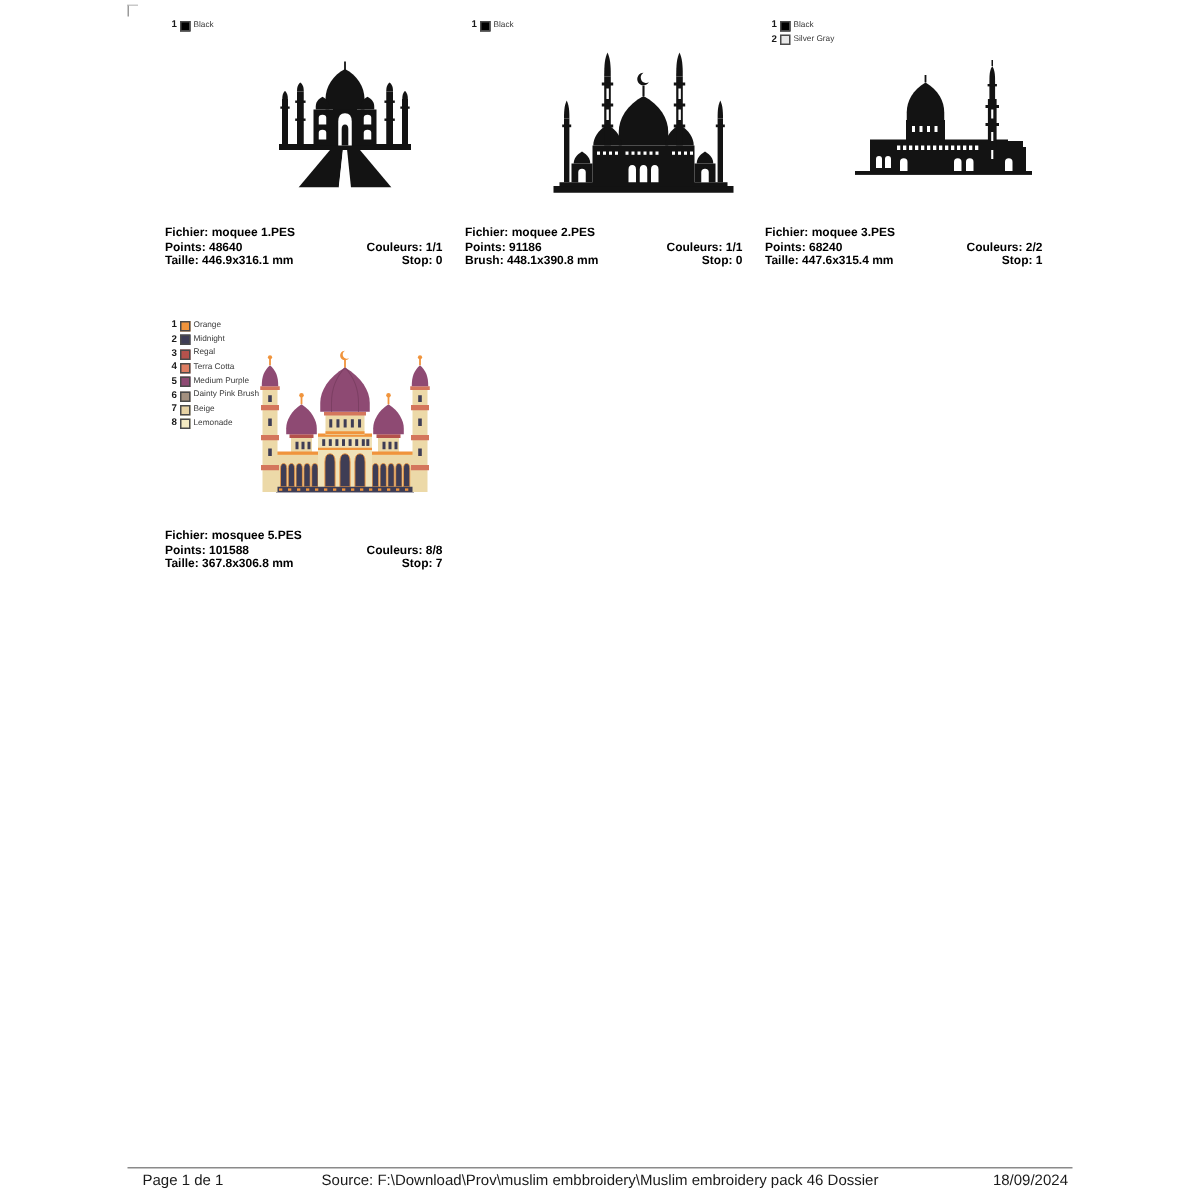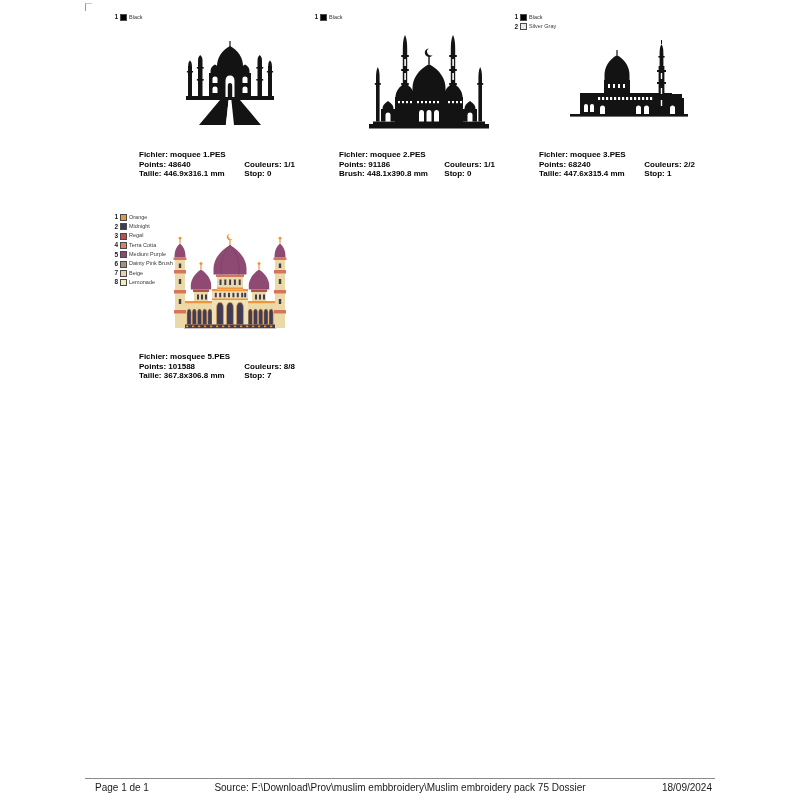--- a/index.html
+++ b/index.html
@@ -7,22 +7,22 @@
   .crop-mark{position:absolute;left:85px;top:3px;width:6px;height:7px;border-left:1px solid #9a9a9a;border-top:1px solid #c9c9c9;}
   .cell{position:absolute;width:200px;height:196px;}
   .legend{position:absolute;left:10px;top:5px;}
   .legend-row{display:flex;align-items:center;height:9.3px;}
   .legend-num{width:8px;text-align:right;font-size:6.5px;font-weight:bold;color:#1a1a1a;margin-right:1.5px;line-height:1;}
   .swatch{width:7px;height:7px;border:0.5px solid #4a4a4a;box-sizing:border-box;margin-right:2.5px;flex:none;}
   .legend-label{font-size:5.5px;color:#3a3a3a;white-space:nowrap;line-height:1;}
   .preview{position:absolute;}
   .preview svg{display:block;}
   .info{position:absolute;left:10px;right:5px;font-size:8px;font-weight:bold;line-height:9.6px;color:#000;}
-  .info-left{position:absolute;left:0;top:0;white-space:nowrap;margin-left:29px;}
-  .info-right{position:absolute;right:0;top:9.6px;text-align:left;white-space:nowrap;}
+  .info-left{position:absolute;left:0;top:0;white-space:nowrap;}
+  .info-right{position:absolute;right:0;top:9.6px;text-align:right;white-space:nowrap;}
   .footer-line{position:absolute;left:85px;top:778px;width:630px;border-top:1px solid #8a8a8a;}
   .footer-item{position:absolute;top:782px;font-size:10px;color:#1a1a1a;white-space:nowrap;}
   .footer-page{left:95px;}
   .footer-source{left:85px;width:630px;text-align:center;}
   .footer-date{right:88px;}
 </style>
 </head>
 <body>
 
 <div class="crop-mark"></div>
@@ -416,14 +416,14 @@
     </div>
     <div class="info-right">
       <div>Couleurs: 8/8</div>
       <div>Stop: 7</div>
     </div>
   </div>
 </div>
 
 <div class="footer-line"></div>
 <div class="footer-item footer-page">Page 1 de 1</div>
-<div class="footer-item footer-source">Source: F:\Download\Prov\muslim embbroidery\Muslim embroidery pack 75 Dossier</div>
+<div class="footer-item footer-source">Source: F:\Download\Prov\muslim embbroidery\Muslim embroidery pack 46 Dossier</div>
 <div class="footer-item footer-date">18/09/2024</div>
 
 </body></html>

